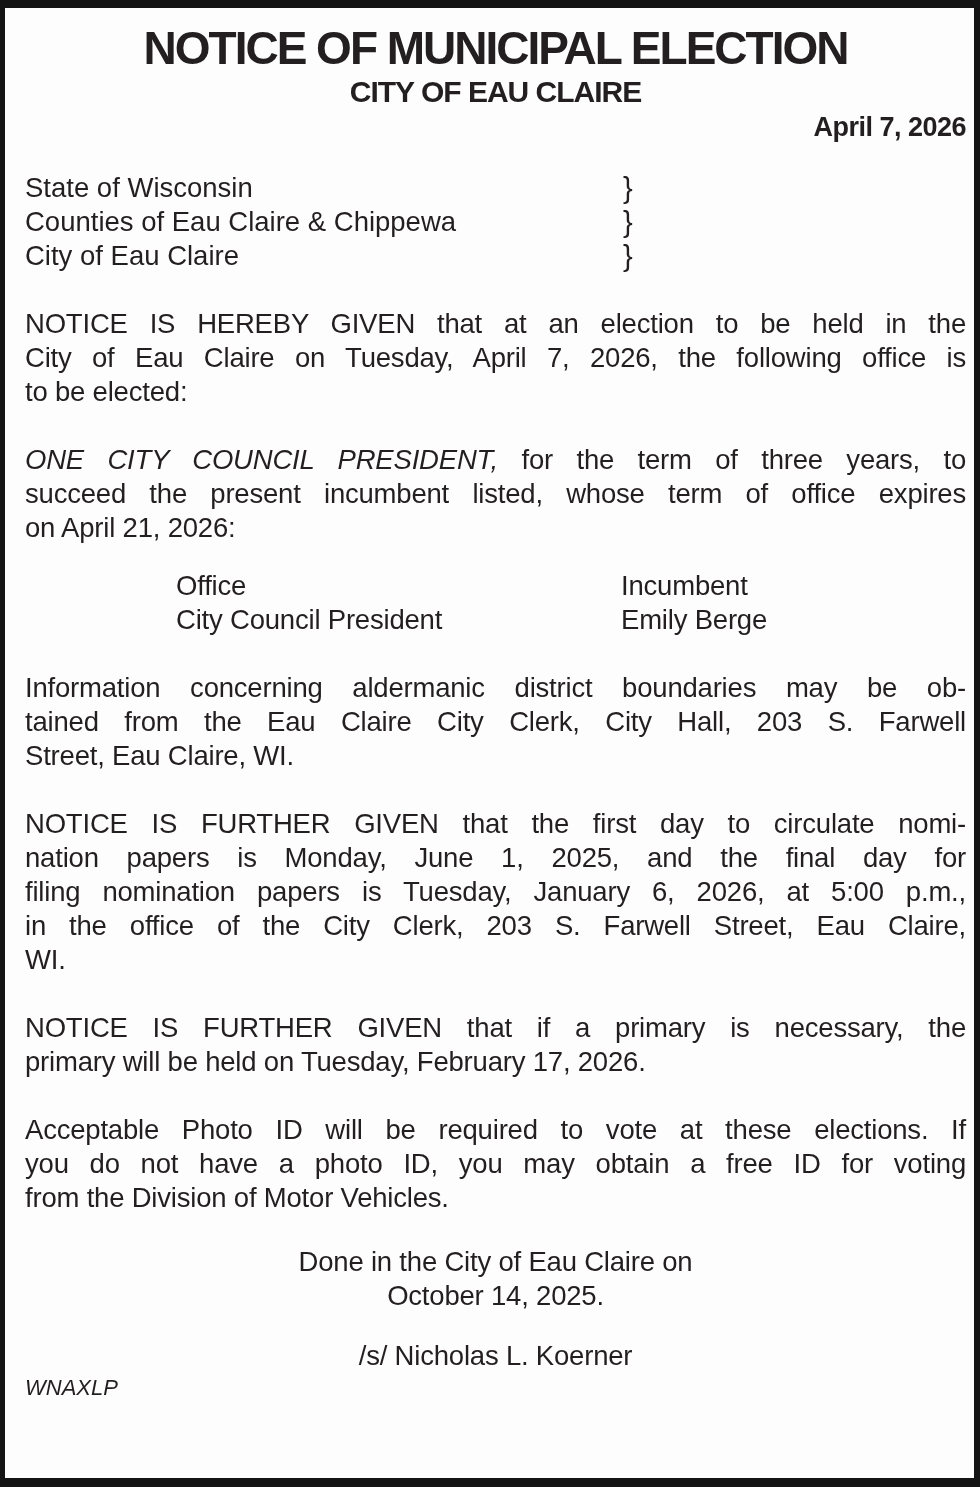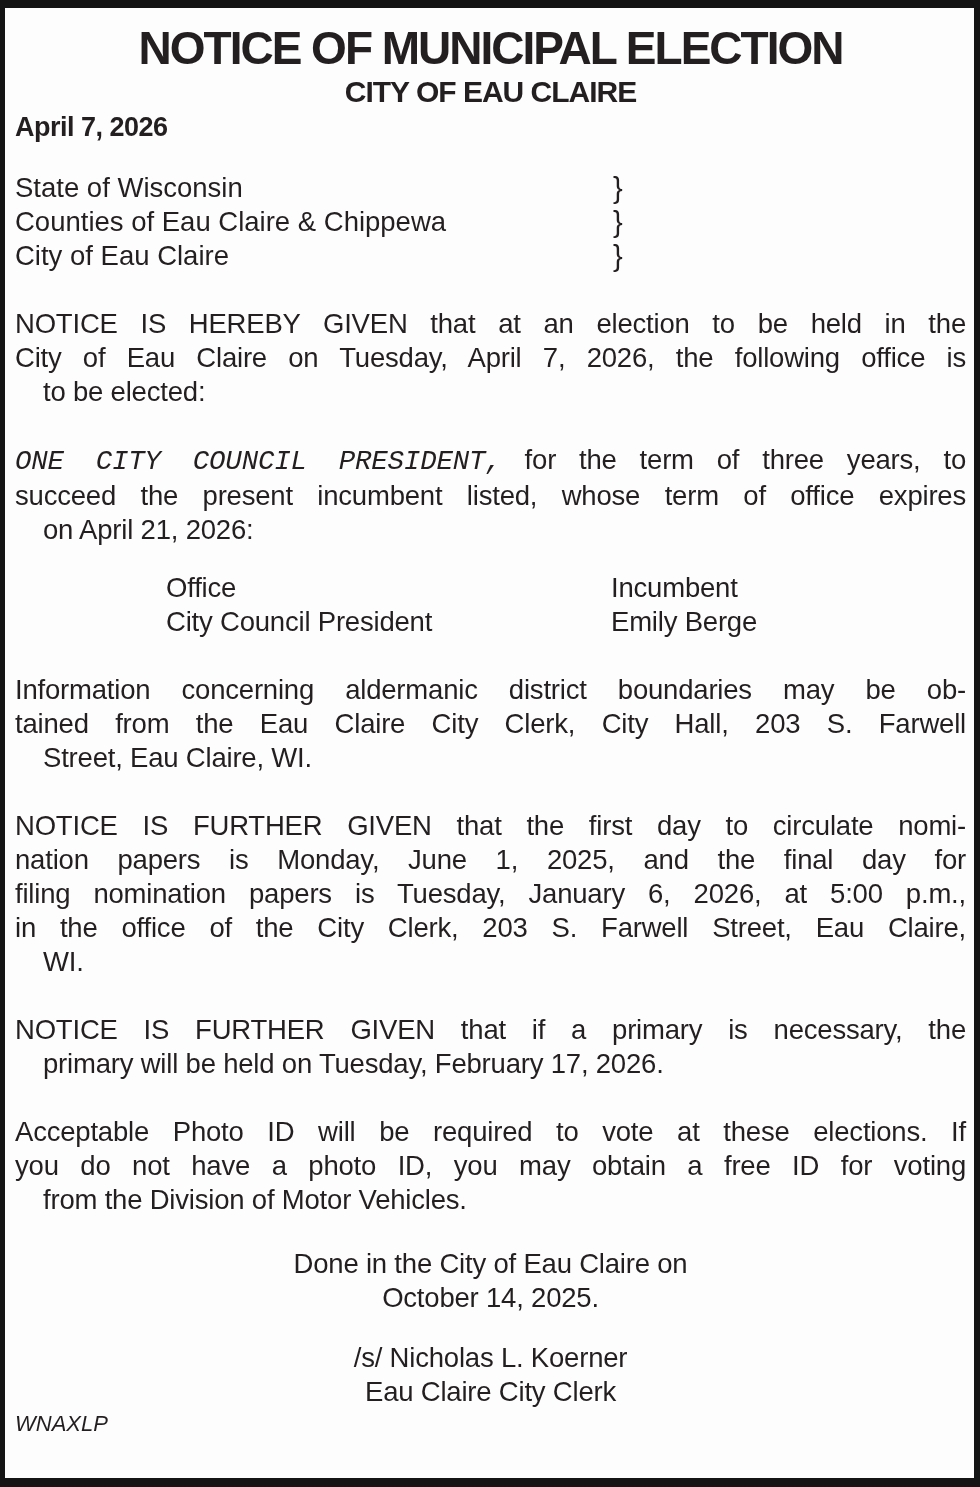--- a/index.html
+++ b/index.html
@@ -8,35 +8,35 @@
     width:980px;height:1487px;
     box-sizing:border-box;
     margin:0 auto;
     background:#fdfdfd;
     border:solid #141414;
     border-width:8px 6px 9px 5px;
     font-family:"Liberation Sans","DejaVu Sans",sans-serif;
     color:#231f20;
     overflow:hidden;
   }
-  .content{padding:4px 8px 0 10px;}
+  .content{padding:4px 8px 0 20px;}
   .title{
     font-weight:bold;font-size:46px;line-height:1.05;
     text-align:center;letter-spacing:-2px;margin-top:12px;
     white-space:nowrap;
   }
   .subtitle{font-weight:bold;font-size:30px;line-height:1.1;text-align:center;letter-spacing:-1px;margin-top:3px;}
-  .datehead{font-weight:bold;font-size:27px;line-height:1.1;text-align:left;letter-spacing:-0.5px;margin-top:5px;}
+  .datehead{font-weight:bold;font-size:27px;line-height:1.1;text-align:right;letter-spacing:-0.5px;margin-top:5px;}
   .jurisdiction{margin-top:28px;font-size:27.5px;line-height:34px;}
   .jur-row{position:relative;}
   .jur-brace{position:absolute;left:598px;top:0;font-size:29px;}
   .paragraph{margin-top:34px;font-size:27.5px;line-height:34px;letter-spacing:-0.2px;}
   .line{text-align:justify;text-align-last:justify;text-justify:inter-word;}
-  .line.last{text-align-last:left;margin-left:28px;}
-  .line em{font-style:italic;font-family:Liberation Mono, monospace;}
+  .line.last{text-align-last:left;}
+  .line em{font-style:italic;}
   .office-table{margin-top:24px;font-size:27.5px;line-height:34px;padding-left:151px;letter-spacing:-0.2px;}
   .trow{display:flex;}
   .tcell1{width:445px;flex:0 0 auto;}
   .tcell2{flex:1 1 auto;}
   .sig-block{font-size:27.5px;line-height:34px;text-align:center;letter-spacing:-0.2px;}
   .sig-done{margin-top:30px;}
   .sig-signer{margin-top:26px;}
   .wnaxlp{font-size:22px;line-height:26px;margin-top:2px;letter-spacing:0;font-style:italic;}
 </style>
 </head>
@@ -102,19 +102,18 @@
           <div class="line last">from the Division of Motor Vehicles.</div>
         </div>
       </div>
 
     <div class="sig-block sig-done" id="sig-done">
         <div>Done in the City of Eau Claire on</div>
         <div>October 14, 2025.</div>
       </div>
     <div class="sig-block sig-signer" id="sig-signer">
         <div>/s/ Nicholas L. Koerner</div>
-        <div>Eau Claire City Clerk</div>
       </div>
 
     <div class="wnaxlp">WNAXLP</div>
 
   </div>
 </div>
 
 </body></html>

